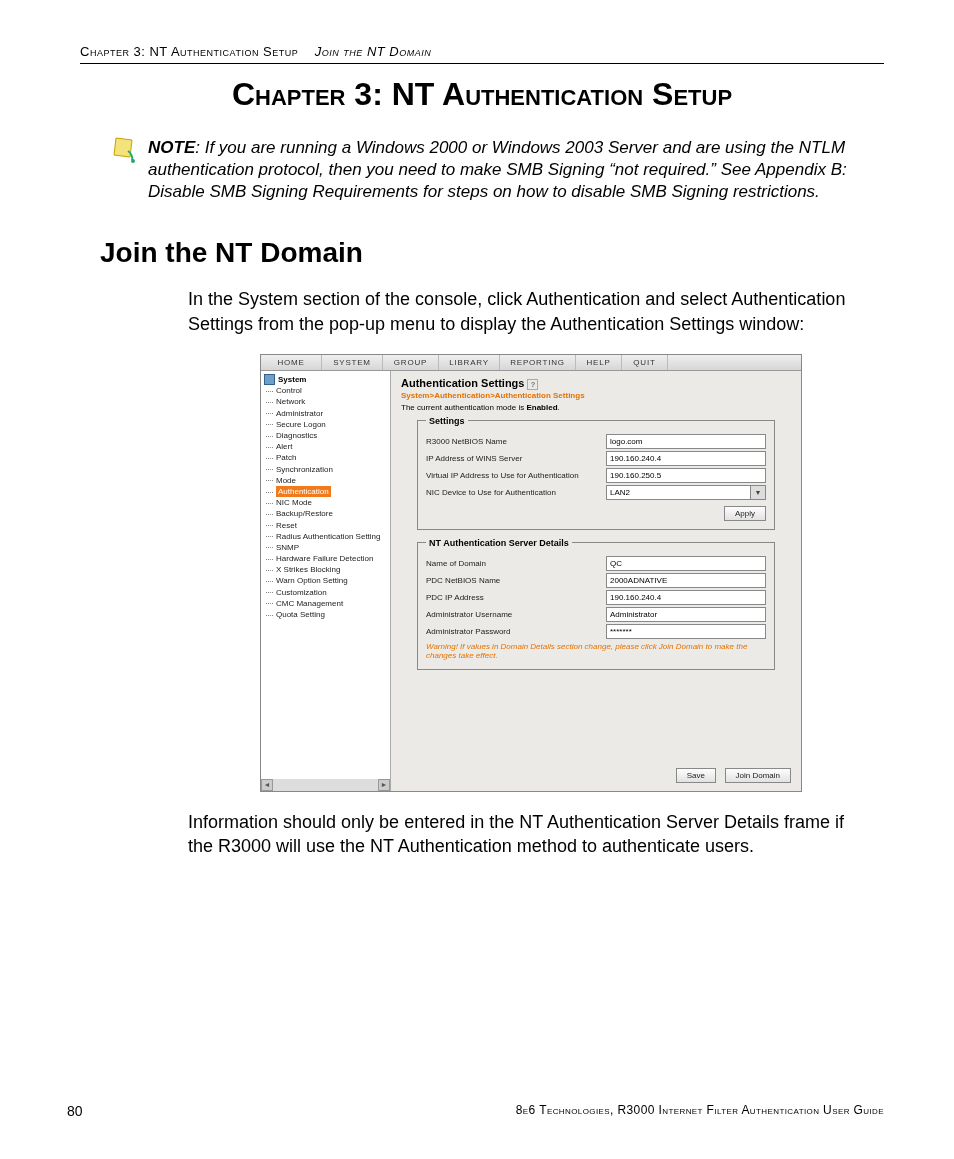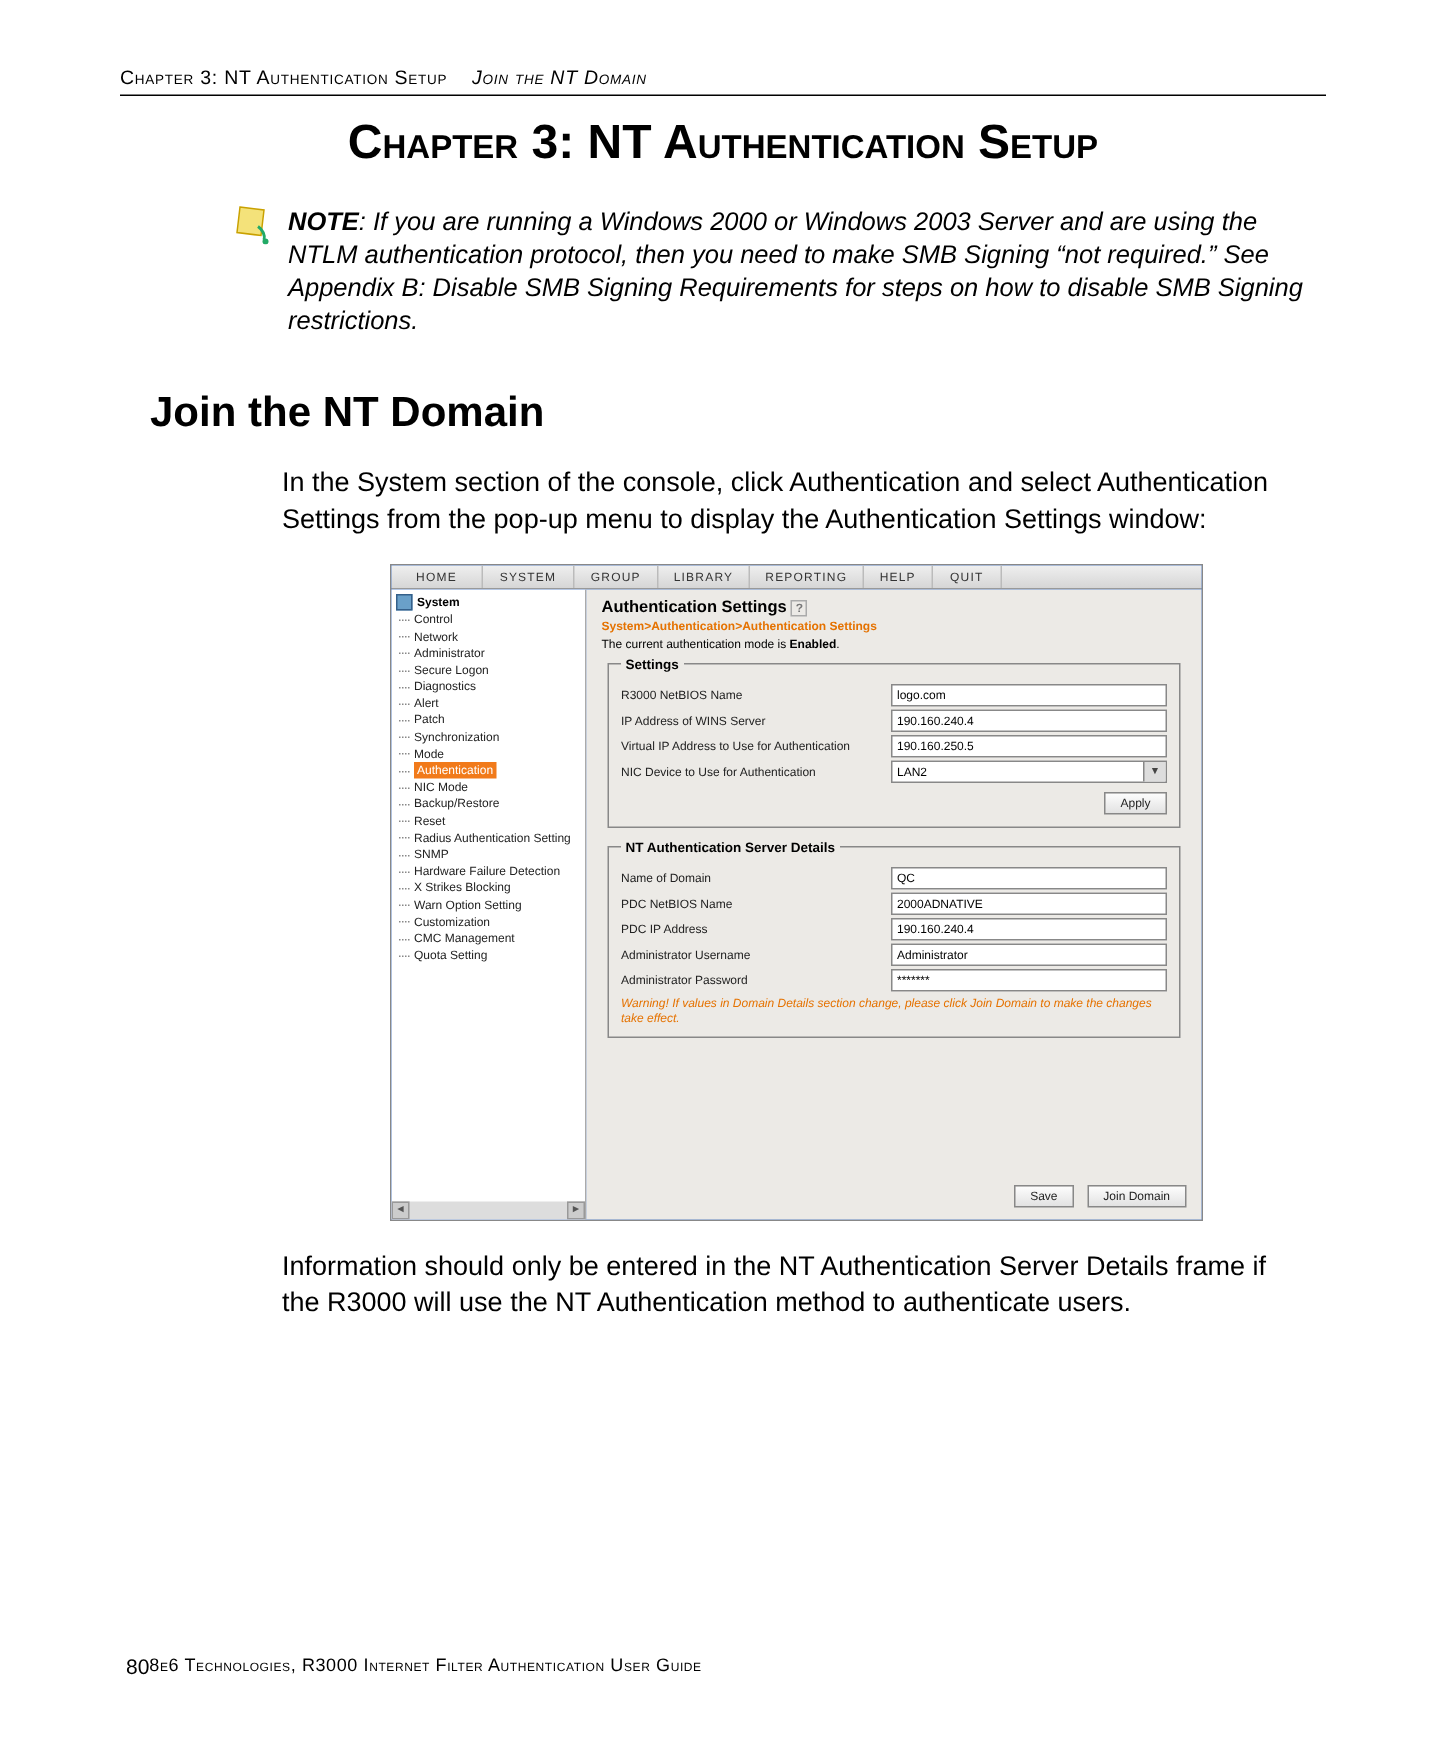--- a/index.html
+++ b/index.html
@@ -1,20 +1,20 @@
 <!DOCTYPE html>
 <html><head>
 <meta charset="utf-8">
 <style>
   html,body{margin:0;padding:0;background:#fff;font-family:Arial,Helvetica,sans-serif;color:#000}
   .page{width:954px;min-height:1159px;margin:0 auto;position:relative;padding:44px 70px 50px 80px;box-sizing:border-box}
   .running-head{font-size:13px;font-variant:small-caps;letter-spacing:.5px;border-bottom:1px solid #000;padding-bottom:4px;margin-bottom:12px}
   .running-head .sub{font-style:italic}
   h1.chapter{font-size:32px;font-variant:small-caps;text-align:center;font-weight:700;margin:10px 0 24px}
-  .note-block{margin-left:112px;margin-right:10px;font-size:17px;font-style:italic;line-height:1.3;position:relative}
+  .note-block{margin-left:68px;margin-right:10px;font-size:17px;font-style:italic;line-height:1.3;position:relative}
   .note-block .note-icon{position:absolute;left:-38px;top:-2px}
   .note-label{font-weight:700}
   h2.section{font-size:28px;font-weight:700;margin:34px 0 14px 20px}
   .body-text{margin-left:108px;margin-right:10px;font-size:18px;line-height:1.35}
   .figure{margin:18px 0 6px 180px}
   .fig-caption{margin-left:180px;font-size:13px;font-style:italic;color:#555}
   .app-window{width:540px;border:1px solid #888;background:#3b82f6;font-family:Tahoma,Verdana,Geneva,sans-serif}
   .menu-bar{display:flex;background:linear-gradient(#efefef,#d6d6d6);border-bottom:1px solid #999}
   .menu-bar div{flex:0 0 auto;padding:3px 0;font-size:8px;letter-spacing:.8px;color:#333;text-align:center;border-right:1px solid #bbb}
   .app-body{display:flex;height:420px}
@@ -24,32 +24,32 @@
   .tree .node{padding-left:12px;color:#222;position:relative;white-space:nowrap}
   .tree .node::before{content:"";position:absolute;left:2px;top:50%;width:7px;border-top:1px dotted #888}
   .tree .sel{background:#f17a1a;color:#fff;display:inline-block;padding:0 2px}
   .tree-scroll{position:absolute;bottom:0;left:0;right:0;height:12px;background:#ddd;display:flex;justify-content:space-between}
   .tree-scroll span{width:12px;height:12px;background:#ccc;border:1px solid #999;box-sizing:border-box;font-size:7px;text-align:center;line-height:10px;color:#555}
   .content{flex:1;background:#eceae6;padding:6px 10px;position:relative;font-size:9px}
   .content h3{margin:0;font-size:11px;font-weight:700;color:#000}
   .content h3 .q{font-size:8px;color:#777;border:1px solid #aaa;padding:0 2px;margin-left:3px}
   .crumb{color:#e57200;font-size:8px;font-weight:700;margin:2px 0 3px}
   .mode-line{font-size:8px;margin-bottom:4px}
-  fieldset{border:1px solid #888;margin:0 4px 8px;padding:6px 8px 8px}
+  fieldset{border:1px solid #888;margin:0 16px 8px;padding:6px 8px 8px}
   fieldset legend{font-size:9px;font-weight:700;padding:0 3px}
   .row{display:flex;align-items:center;margin:2px 0}
   .row label{width:180px;font-size:8px;color:#222}
   .row .field{flex:1;border:1px solid #888;background:#fff;height:13px;font-size:8px;padding:0 3px;line-height:13px;position:relative}
   .row .field.select::after{content:"▼";position:absolute;right:0;top:0;width:14px;height:13px;background:#ddd;border-left:1px solid #888;text-align:center;line-height:13px;font-size:7px;color:#444}
   .btn{display:inline-block;border:1px solid #888;background:linear-gradient(#fdfdfd,#e2e2e2);font-size:8px;padding:2px 10px;color:#222;cursor:default}
   .btn-apply{float:right;margin-top:4px}
   .warn{color:#e57200;font-size:8px;font-style:italic;margin-top:3px;line-height:1.2}
   .bottom-btns{position:absolute;right:10px;bottom:8px}
   .bottom-btns .btn{margin-left:6px}
-  .footer{position:absolute;bottom:40px;left:84px;right:70px;display:flex;font-size:12px}
+  .footer{position:absolute;bottom:40px;left:67px;right:70px;display:flex;justify-content:space-between;font-size:12px}
   .footer .pageno{font-size:14px}
   .footer .guide{font-variant:small-caps;letter-spacing:.4px}
 </style>
 </head>
 <body>
 
 <div class="page">
   <div class="running-head">
     <span>Chapter 3: NT Authentication Setup</span>
     &nbsp;&nbsp;

